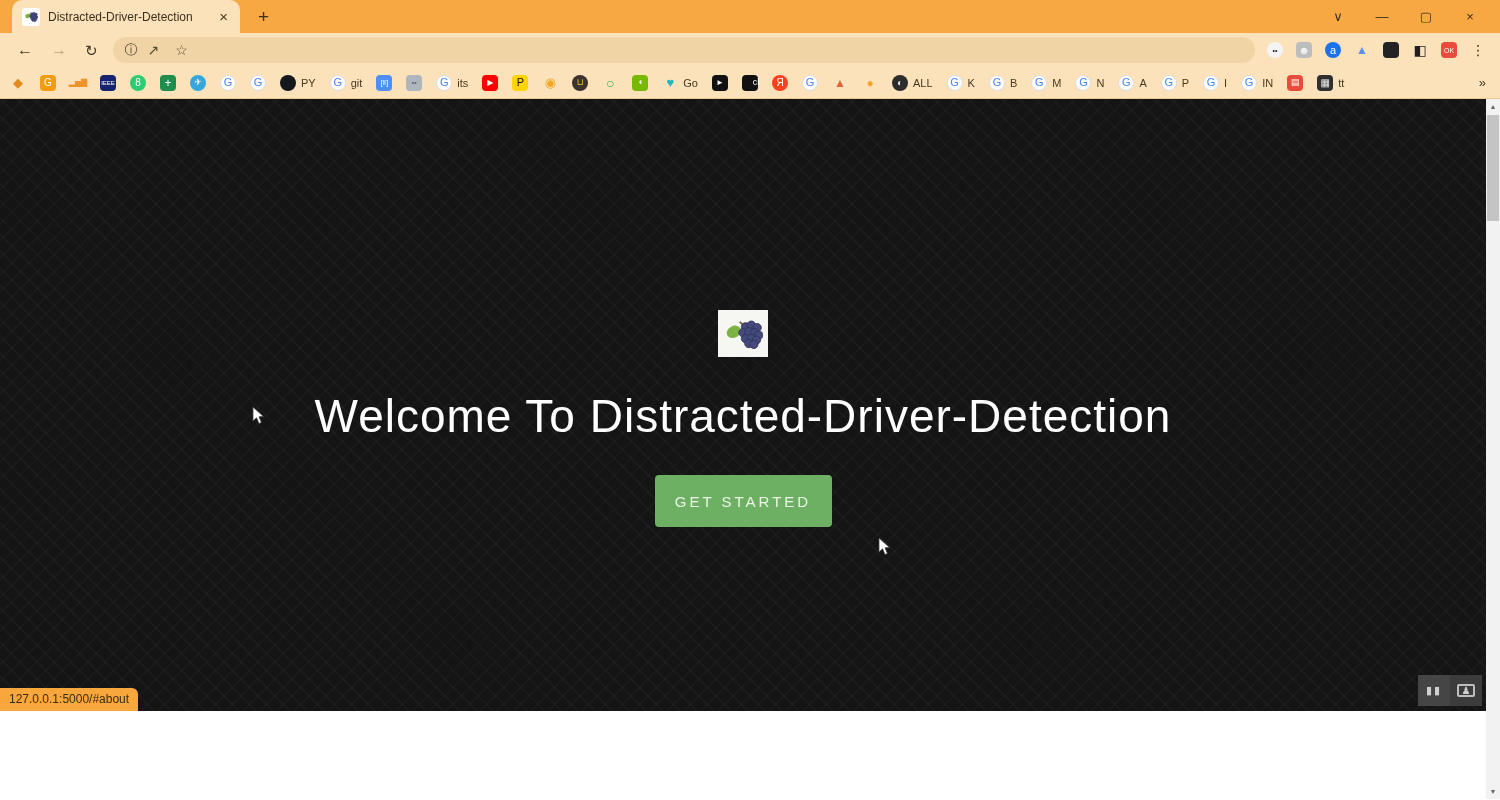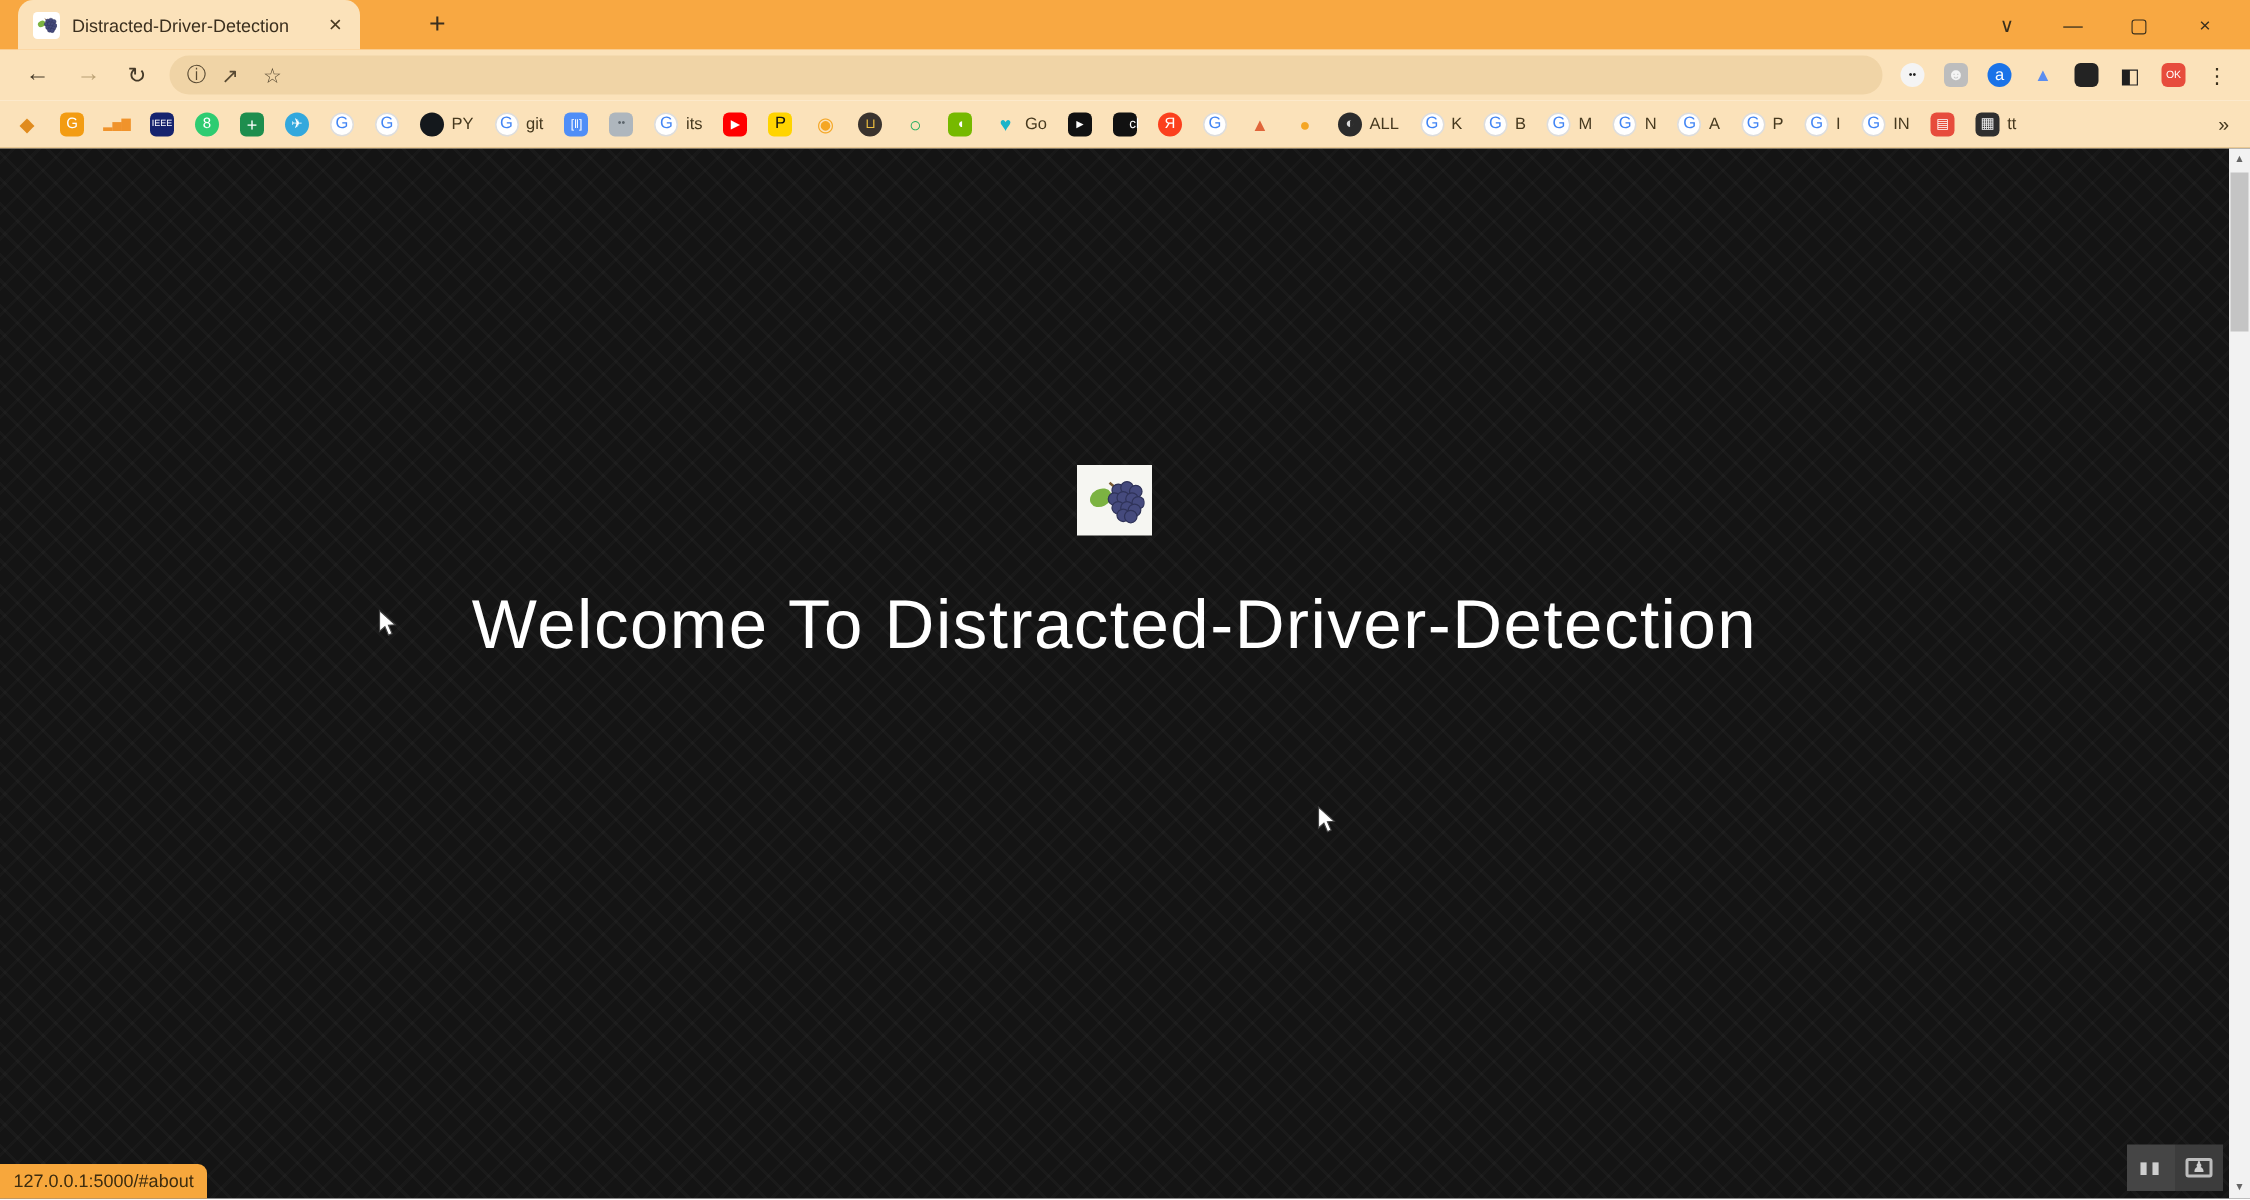--- a/index.html
+++ b/index.html
@@ -1,20 +1,20 @@
 <!DOCTYPE html>
 <html><head>
 <meta charset="utf-8">
 <style>
   * { margin:0; padding:0; box-sizing:border-box; }
   html,body { width:1500px; height:800px; overflow:hidden;
     font-family:"Liberation Sans", sans-serif; }
 
   
-  .frame-top { height:33px; background:#f8a842; display:flex; align-items:flex-end; position:relative;gap:28px; }
+  .frame-top { height:33px; background:#f8a842; display:flex; align-items:flex-end; position:relative; }
   .tab { width:228px; height:33px; margin-left:12px; background:#fbe2ba;
     border-radius:10px 10px 0 0; display:flex; align-items:center; padding:0 8px 0 10px; }
   .favicon-box { width:18px; height:18px; background:#fff; border-radius:3px;
     display:flex; align-items:center; justify-content:center; margin-right:8px; flex:none; }
   .tab-title { font-size:12px; color:#3b2f1e; white-space:nowrap; overflow:hidden;
     text-overflow:ellipsis; flex:1; }
   .tab-close { font-size:15px; color:#4a3b22; padding:0 4px; cursor:default; }
   .newtab { font-size:19px; color:#3b2f1e; margin-left:18px; padding-bottom:5px; }
   .win-controls { position:absolute; right:8px; top:0; height:33px; display:flex; align-items:center; }
   .win-controls span { width:44px; text-align:center; font-size:13px; color:#3a2f1c; }
@@ -35,21 +35,21 @@
   .bm-label { font-size:11px; color:#46391f; }
   .overflow-ic { margin-left:auto; font-size:13px; color:#46391f; padding-right:4px; }
 
   .ic { width:16px; height:16px; display:inline-flex; align-items:center;
     justify-content:center; font-size:10px; line-height:1; flex:none; border-radius:3px; }
   .ic.circle { border-radius:50%; }
   .ic.rounded { border-radius:4px; }
   .ic.flat { background:transparent; }
 
   
-  .page { position:relative; height:700px; background-color:#141414;
+  .page { position:relative; height:612px; background-color:#141414;
     background-image:
       repeating-linear-gradient(45deg, rgba(255,255,255,0.028) 0 2px, transparent 2px 12px),
       repeating-linear-gradient(-45deg, rgba(255,255,255,0.02) 0 2px, transparent 2px 12px); }
   .hero { position:absolute; top:211px; left:0; right:14px; display:flex;
     flex-direction:column; align-items:center; text-align:center; }
   .logo-box { width:50px; height:47px; background:#f6f6f2; display:flex;
     align-items:center; justify-content:center; margin-bottom:32px; }
   .hero-title { color:#fff; font-size:46px; font-weight:500; letter-spacing:1px;
     margin-bottom:32px; }
   .hero-sub { color:#cfcfcf; font-size:13px; letter-spacing:1.6px; margin-bottom:42px; }
@@ -288,20 +288,21 @@
           <circle cx="43" cy="24" r="5"></circle>
             <circle cx="27" cy="28" r="5"></circle>
             <circle cx="34" cy="28" r="5"></circle>
           <circle cx="40" cy="30" r="5"></circle>
             <circle cx="31" cy="34" r="5"></circle>
             <circle cx="37" cy="35" r="5"></circle>
         </g>
       </svg>
     </div>
     <h1 class="hero-title">Welcome To Distracted-Driver-Detection</h1>
+    <button class="cta">GET STARTED</button>
   </div>
 
   <div class="status-bubble">127.0.0.1:5000/#about</div>
 
   <div class="scrollbar">
     <div class="sb-arrow">▲</div>
     <div class="sb-thumb"></div>
     <div class="sb-arrow sb-down">▼</div>
   </div>
 

